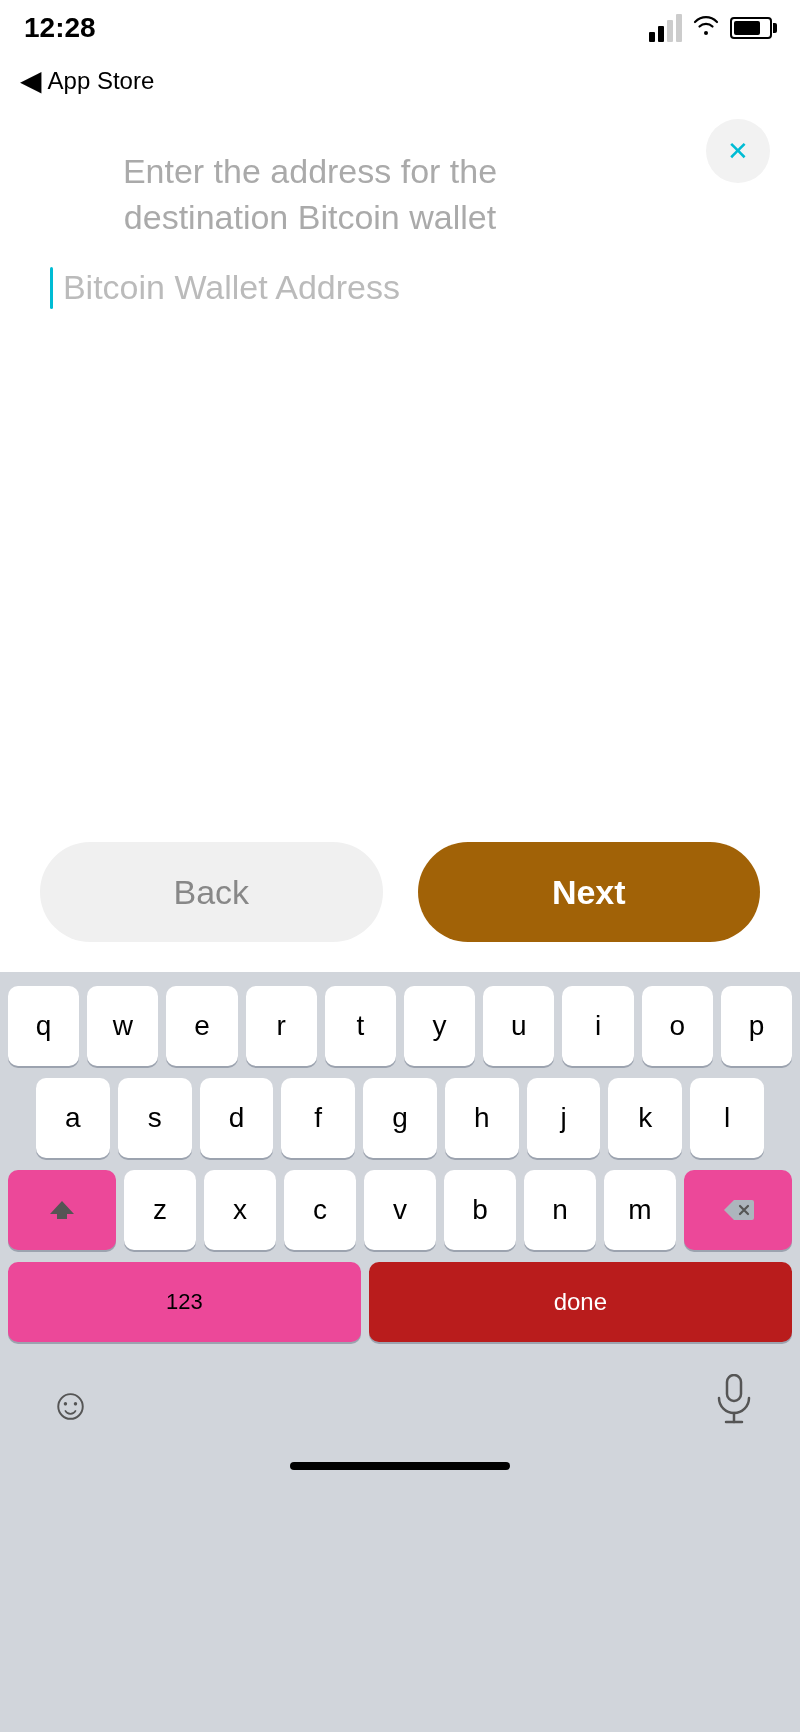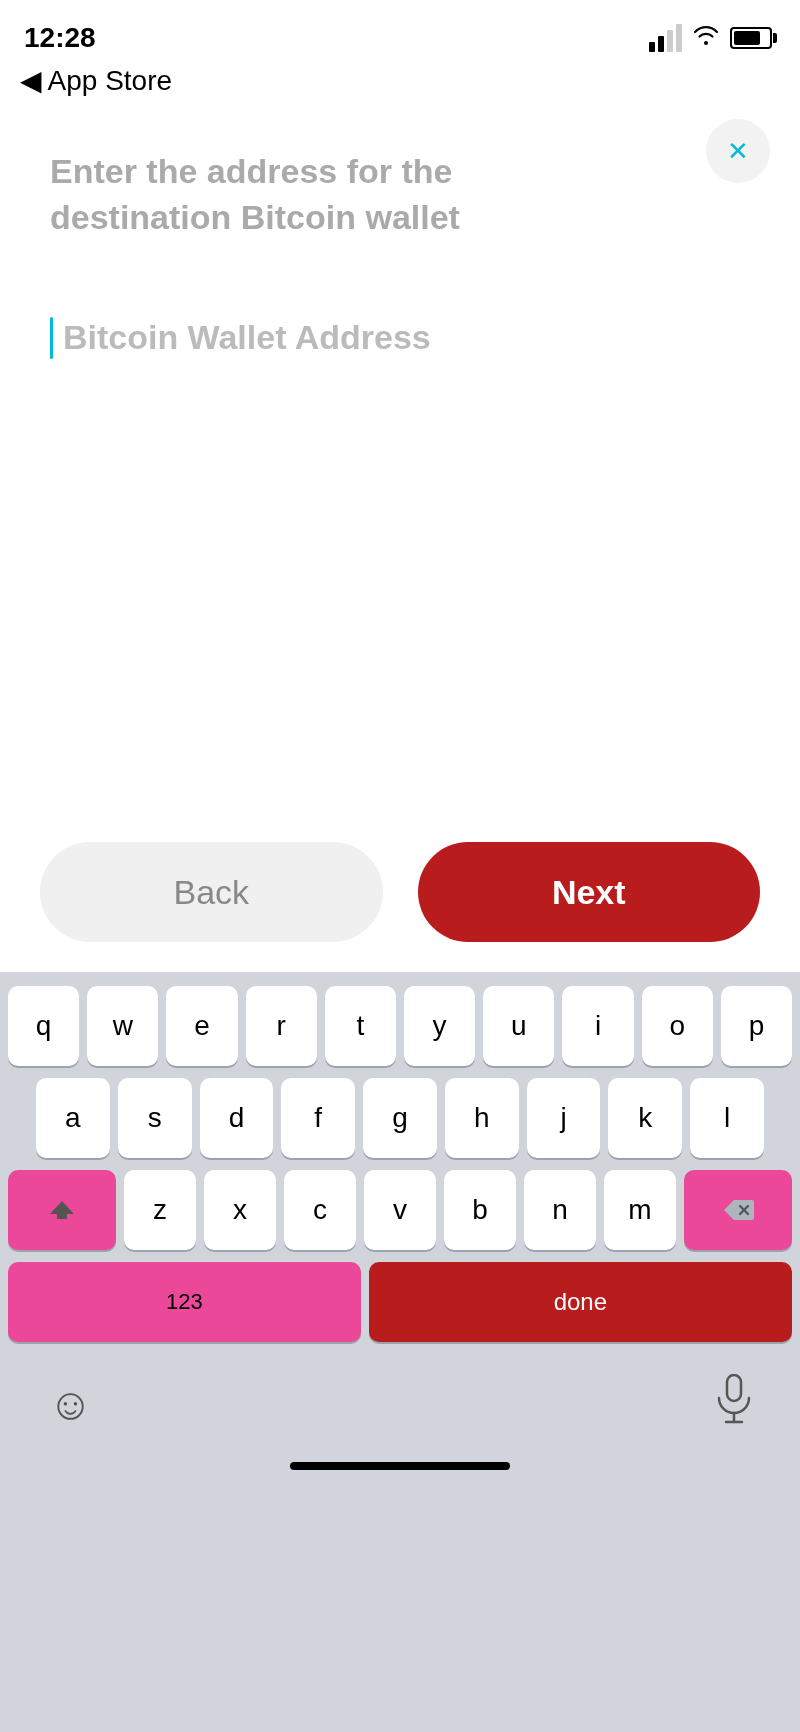--- a/index.html
+++ b/index.html
@@ -10,21 +10,21 @@
       background: #ffffff;
       font-family: -apple-system, 'Helvetica Neue', sans-serif;
       overflow: hidden;
       position: relative;
     }
 
     
     .status-bar {
       display: flex;
       justify-content: space-between;
-      align-items: flex-end;
+      align-items: flex-start;
       padding: 14px 28px 8px 24px;
       height: 60px;
     }
     .status-left {
       display: flex;
       flex-direction: column;
     }
     .status-time {
       font-size: 28px;
       font-weight: 600;
@@ -84,21 +84,21 @@
       padding: 4px 24px 12px 20px;
       display: flex;
       align-items: center;
     }
     .back-arrow {
       font-size: 28px;
       color: #000;
       margin-right: 6px;
     }
     .app-store-link {
-      font-size: 28px;
+      font-size: 24px;
       color: #000;
     }
 
     
     .main-content {
       padding: 20px 50px;
       position: relative;
     }
 
     
@@ -121,23 +121,24 @@
       color: #00bcd4;
       font-weight: 400;
     }
 
     
     .description {
       font-size: 34px;
       color: #aaaaaa;
       line-height: 1.35;
       margin-top: 20px;
-      margin-bottom: 76px;
+      margin-bottom: 26px;
       max-width: 520px;
-      font-weight: 700;
+      font-weight: 400;
+      text-align: center;
     }
 
     
     .wallet-input-container {
       border-bottom: none;
       padding: 0;
       margin-bottom: 30px;
       display: flex;
       align-items: center;
     }
@@ -146,21 +147,21 @@
       height: 42px;
       background: #00bcd4;
       margin-right: 10px;
       border-radius: 2px;
     }
     .wallet-input {
       border: none;
       outline: none;
       font-size: 34px;
       color: #bbbbbb;
-      font-weight: 700;
+      font-weight: 400;
       background: transparent;
       width: 100%;
     }
     .wallet-input::placeholder {
       color: #bbbbbb;
     }
 
     
     .bottom-buttons {
       position: absolute;
@@ -180,21 +181,21 @@
       border: none;
       font-size: 34px;
       color: #888;
       font-weight: 500;
       cursor: pointer;
     }
     .btn-next {
       flex: 1;
       height: 100px;
       border-radius: 50px;
-      background: #b91c1c;
+      background: #a16207;
       border: none;
       font-size: 34px;
       color: #fff;
       font-weight: 600;
       cursor: pointer;
     }
 
     
     .keyboard {
       position: absolute;

